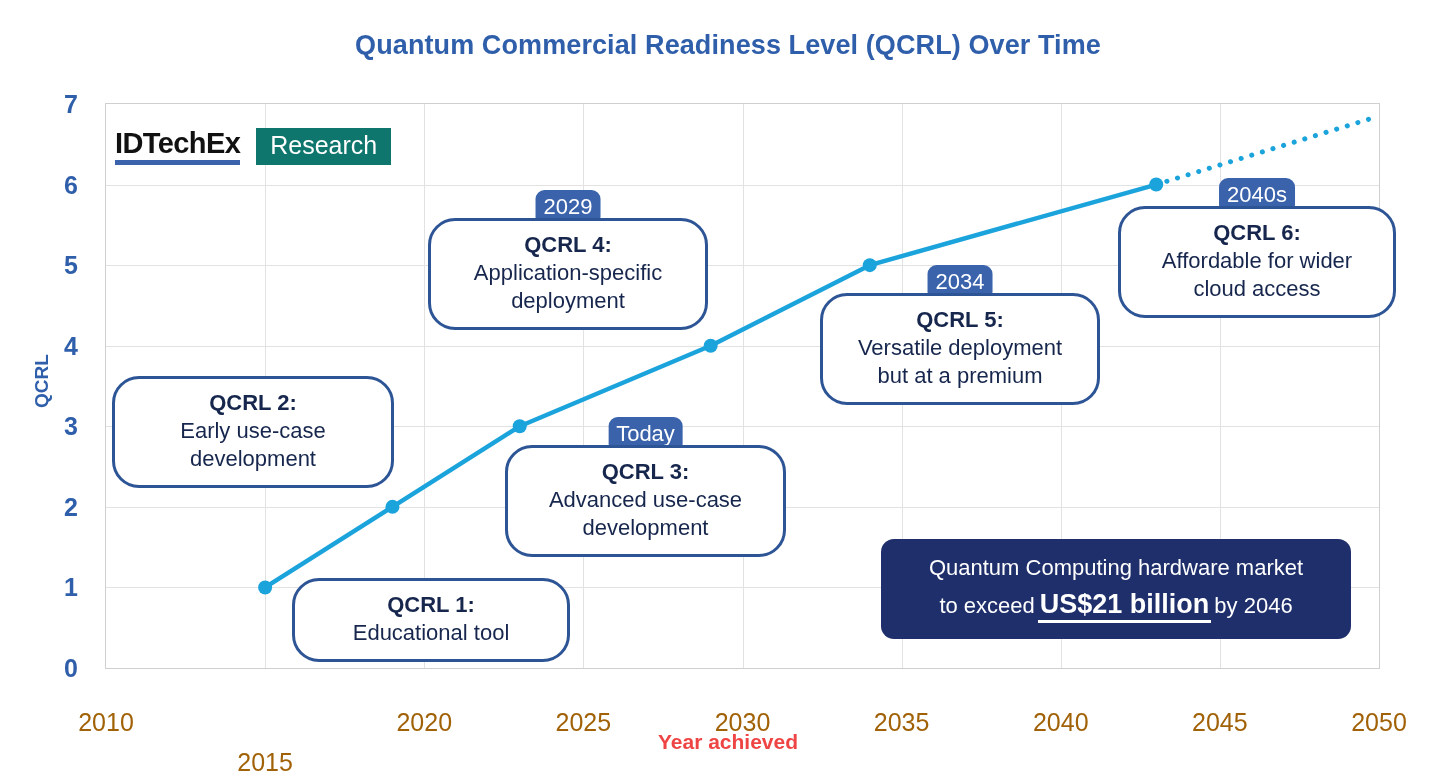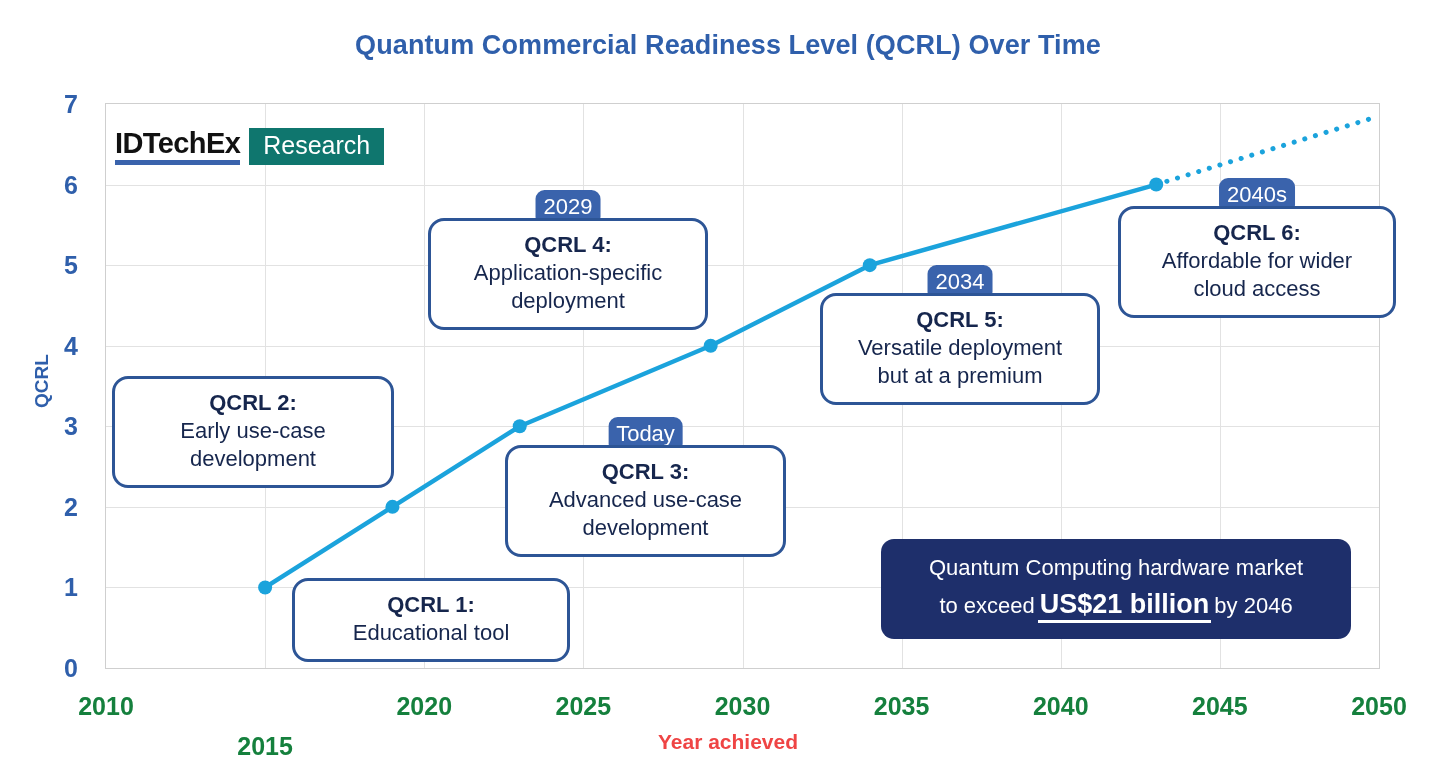--- a/index.html
+++ b/index.html
@@ -25,55 +25,55 @@
   .xlabel{
     position:absolute;left:0;top:730px;width:1456px;text-align:center;
     font-size:21px;color:#ef4444;font-weight:bold;
   }
   .ytick{
     position:absolute;width:52px;text-align:right;left:26px;
     font-size:25px;color:#2f5fab;font-weight:600;
     transform:translateY(-50%);
   }
   .xtick{
-    position:absolute;top:692px;width:110px;text-align:center;
-    font-size:25px;color:#15803d;font-weight:700;
+    position:absolute;top:708px;width:110px;text-align:center;
+    font-size:25px;color:#a16207;font-weight:400;
     transform:translateX(-55px);
   }
 
   
   .plot{
     position:absolute;left:105px;top:103px;width:1275px;height:566px;
     border:1px solid #cfcfcf;background:#fff;box-sizing:border-box;
   }
   .gridline-h{position:absolute;left:0;width:100%;height:1px;background:#e2e2e2;}
   .gridline-v{position:absolute;top:0;height:100%;width:1px;background:#e2e2e2;}
   .series-svg{position:absolute;left:0;top:0;width:100%;height:100%;overflow:visible;}
 
   
-  .logo{position:absolute;left:115px;top:128px;display:flex;align-items:center;gap:9px;}
+  .logo{position:absolute;left:115px;top:128px;display:flex;align-items:center;gap:16px;}
   .logo-word{
     font-size:29px;font-weight:bold;color:#111;letter-spacing:-.6px;
     border-bottom:5px solid #3a63ac;padding-bottom:1px;line-height:1.05;
   }
   .logo-badge{
     background:#0f766e;color:#fff;font-size:25px;padding:3px 14px 5px;
     line-height:1.15;
   }
 
   
   .callout{position:absolute;}
   .callout .badge{
     position:absolute;background:#3a63ac;color:#fff;font-size:22px;
     padding:4px 8px 6px;border-radius:9px;white-space:nowrap;
     left:50%;transform:translateX(-50%);top:0;z-index:3;
   }
   .callout .box{
     position:absolute;left:0;top:0;width:100%;box-sizing:border-box;
-    border:3px solid #2d5596;border-radius:16px;background:#fff;
+    border:3px solid #2d5596;border-radius:27px;background:#fff;
     padding:10px 14px 12px;text-align:center;z-index:4;
   }
   .callout.has-badge .box{top:28px;}
   .callout .ttl{font-size:22px;font-weight:bold;color:#16264d;line-height:1.28;}
   .callout .desc{font-size:22px;color:#16264d;line-height:1.28;}
 
   
   .statbox{
     position:absolute;left:881px;top:539px;width:470px;
     background:#1e2f6b;border-radius:13px;color:#fff;

